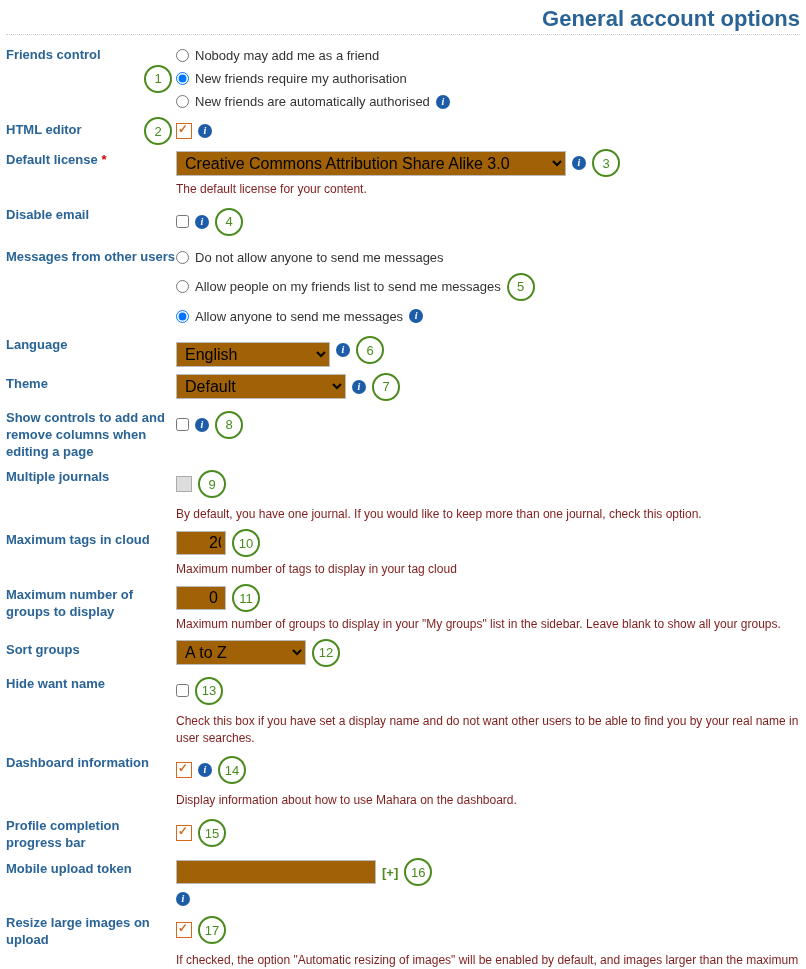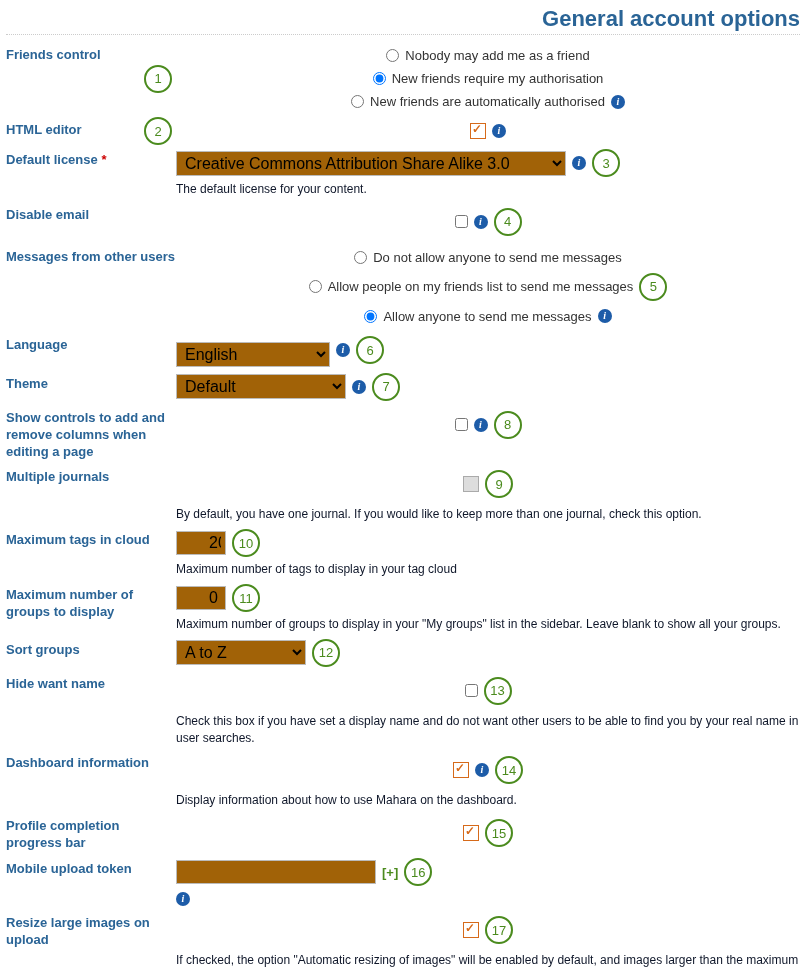--- a/index.html
+++ b/index.html
@@ -37,25 +37,24 @@
   flex: 1;
   position: relative;
 }
 .radio-line, .check-line {
   display: flex;
   align-items: center;
   gap: 6px;
   padding: 4px 0;
   font-size: 13px;
   color: #333;
-  justify-content: center;
 }
 .desc {
   font-size: 12px;
-  color: #0f172a;
+  color: #7f1d1d;
   margin-top: 4px;
   line-height: 1.4;
 }
 input[type=radio], input[type=checkbox] {
   margin: 0;
 }
 select, input[type=text] {
   font-size: 16px;
   padding: 2px 4px;
   border: 1px solid #bbb;

